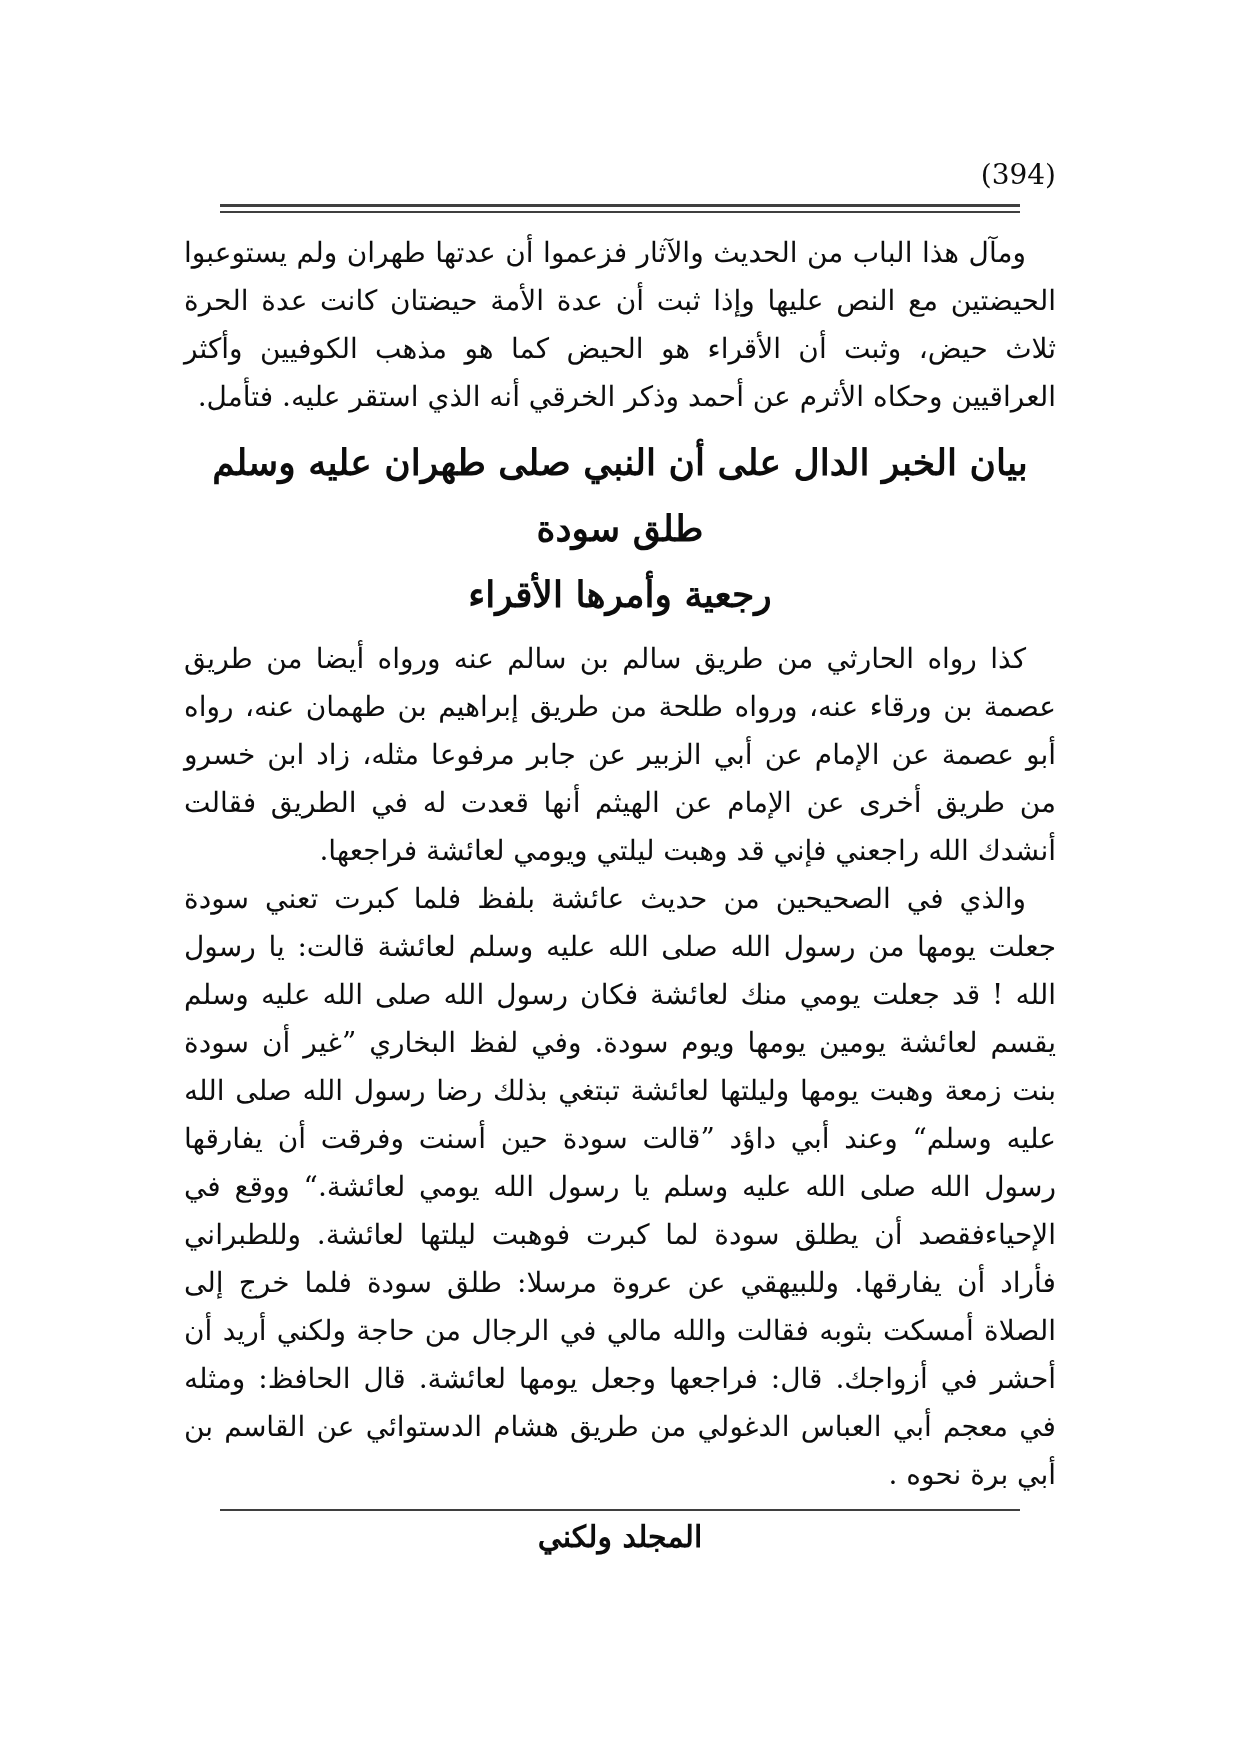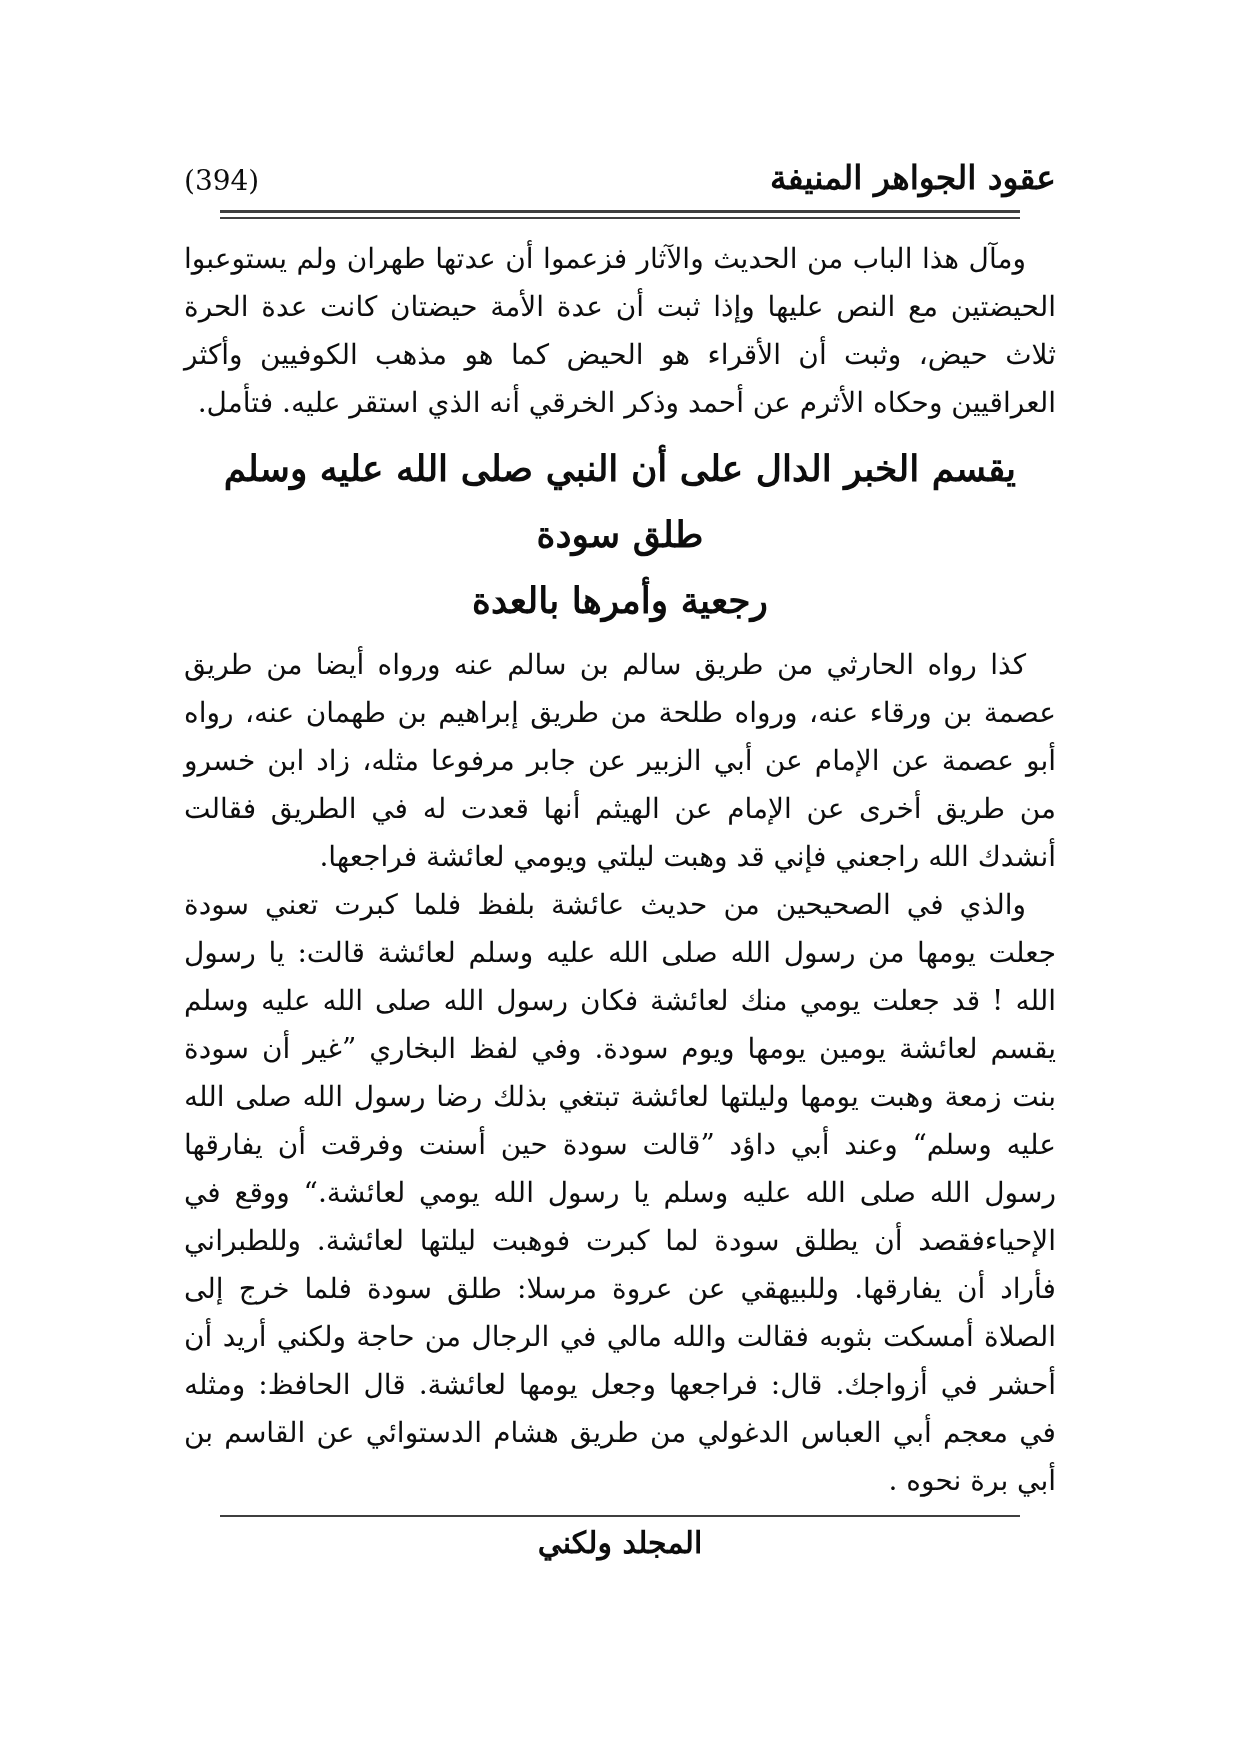--- a/index.html
+++ b/index.html
@@ -78,33 +78,32 @@
     font-weight: bold;
     line-height: 1.3;
   }
 </style>
 </head>
 <body>
 
 <div class="page">
 
   <header class="page-header">
-    <span class="book-title">عقود الجواهر المنيفة</span>
     <span class="page-number">(394)</span>
   </header>
 
   <div class="header-rule"></div>
 
   <main class="page-body">
 
     <p class="para">ومآل هذا الباب من الحديث والآثار فزعموا أن عدتها طهران ولم يستوعبوا الحيضتين مع النص عليها وإذا ثبت أن عدة الأمة حيضتان كانت عدة الحرة ثلاث حيض، وثبت أن الأقراء هو الحيض كما هو مذهب الكوفيين وأكثر العراقيين وحكاه الأثرم عن أحمد وذكر الخرقي أنه الذي استقر عليه. فتأمل.</p>
 
     <h2 class="section-heading">
-      <span class="heading-line">يقسم الخبر الدال على أن النبي صلى الله عليه وسلم طلق سودة</span>
-      <span class="heading-line">رجعية وأمرها بالعدة</span>
+      <span class="heading-line">بيان الخبر الدال على أن النبي صلى طهران عليه وسلم طلق سودة</span>
+      <span class="heading-line">رجعية وأمرها الأقراء</span>
     </h2>
 
 
     <p class="para">كذا رواه الحارثي من طريق سالم بن سالم عنه ورواه أيضا من طريق عصمة بن ورقاء عنه، ورواه طلحة من طريق إبراهيم بن طهمان عنه، رواه أبو عصمة عن الإمام عن أبي الزبير عن جابر مرفوعا مثله، زاد ابن خسرو من طريق أخرى عن الإمام عن الهيثم أنها قعدت له في الطريق فقالت أنشدك الله راجعني فإني قد وهبت ليلتي ويومي لعائشة فراجعها.</p>
 
     <p class="para">والذي في الصحيحين من حديث عائشة بلفظ فلما كبرت تعني سودة جعلت يومها من رسول الله صلى الله عليه وسلم لعائشة قالت: يا رسول الله ! قد جعلت يومي منك لعائشة فكان رسول الله صلى الله عليه وسلم يقسم لعائشة يومين يومها ويوم سودة. وفي لفظ البخاري ”غير أن سودة بنت زمعة وهبت يومها وليلتها لعائشة تبتغي بذلك رضا رسول الله صلى الله عليه وسلم“ وعند أبي داؤد ”قالت سودة حين أسنت وفرقت أن يفارقها رسول الله صلى الله عليه وسلم يا رسول الله يومي لعائشة.“ ووقع في الإحياءفقصد أن يطلق سودة لما كبرت فوهبت ليلتها لعائشة. وللطبراني فأراد أن يفارقها. وللبيهقي عن عروة مرسلا: طلق سودة فلما خرج إلى الصلاة أمسكت بثوبه فقالت والله مالي في الرجال من حاجة ولكني أريد أن أحشر في أزواجك. قال: فراجعها وجعل يومها لعائشة. قال الحافظ: ومثله في معجم أبي العباس الدغولي من طريق هشام الدستوائي عن القاسم بن أبي برة نحوه .</p>
 
   </main>
 
   <div class="footer-rule"></div>

